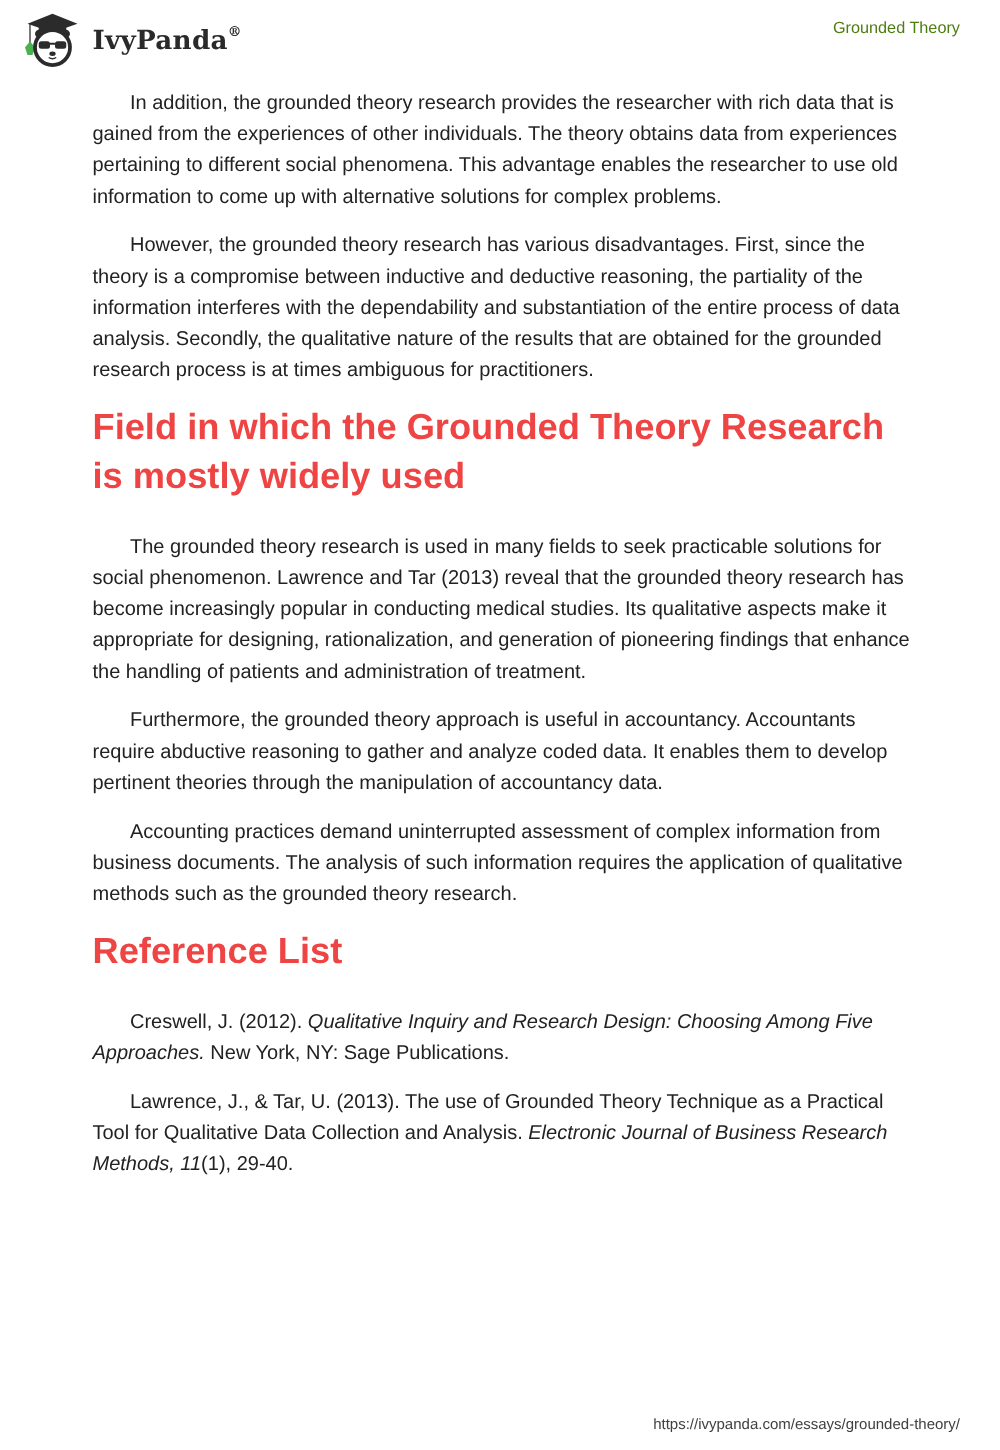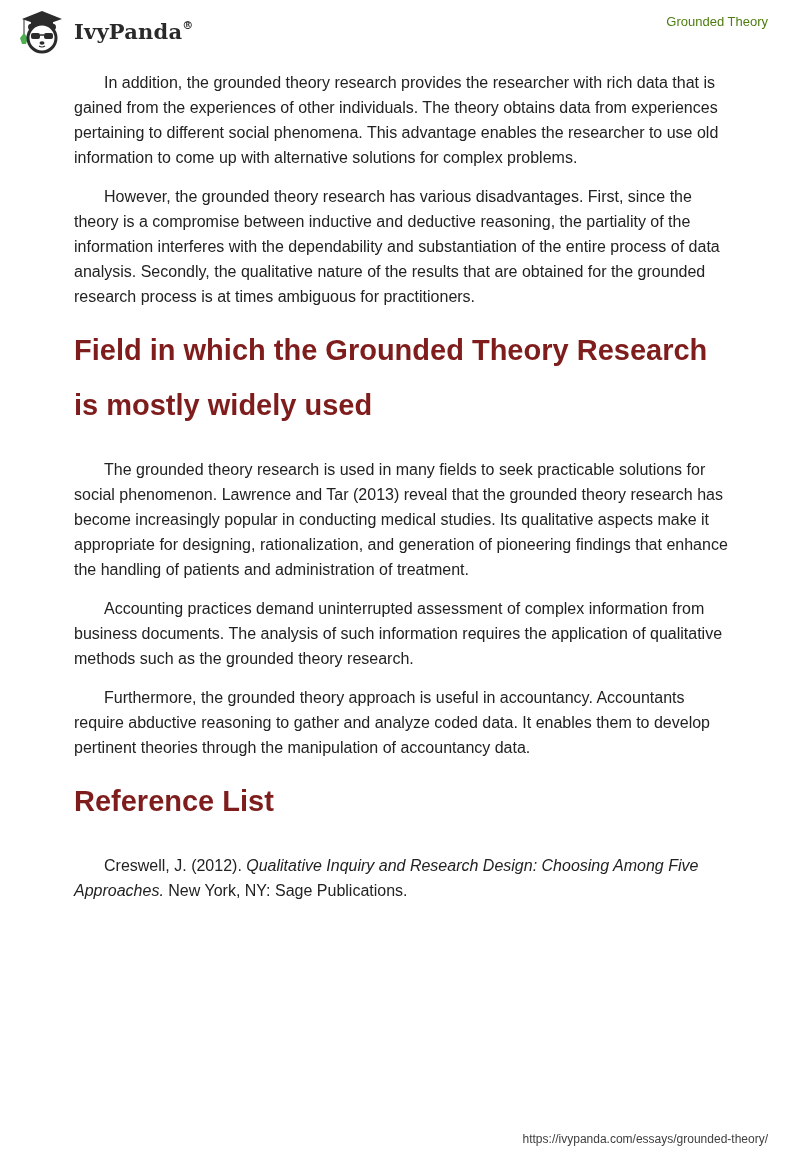--- a/index.html
+++ b/index.html
@@ -6,21 +6,21 @@
   body { width: 800px; height: 1160px; position: relative; overflow: hidden; font-family: "Liberation Sans", sans-serif; color: #222222; }
   .header { position: absolute; left: 0; top: 0; width: 800px; height: 62px; }
   .logo { position: absolute; left: 16px; top: 8px; display: flex; align-items: center; }
   .logo svg { display: block; }
   .logo-text { font-family: "DejaVu Serif", "Liberation Serif", serif; font-weight: bold; font-size: 21px; color: #2a2a2a; margin-left: 6px; letter-spacing: 0.2px; }
   .logo-text sup { font-size: 11px; font-weight: bold; position: relative; top: -2px; }
   .doc-title { position: absolute; right: 32px; top: 14px; font-size: 13px; color: #4d7c0f; }
   .content { position: absolute; left: 74px; top: 70px; width: 660px; }
   p { margin: 0 0 14px 0; font-size: 16px; line-height: 25px; color: #222222; }
   p.indent { text-indent: 30px; }
-  h2 { margin: 12px 0 24px 0; font-size: 29px; line-height: 55px; font-weight: bold; color: #7f1d1d; }
+  h2 { margin: 12px 0 24px 0; font-size: 29px; line-height: 39px; font-weight: bold; color: #ef4444; }
   .ref { margin-bottom: 14px; }
   .footer-url { position: absolute; right: 32px; top: 1132px; font-size: 12px; color: #404040; }
 </style>
 </head>
 <body>
 
 <div class="header">
   <div class="logo">
     <svg width="52" height="46" viewBox="0 0 52 46">
 
@@ -45,20 +45,21 @@
   </div>
   <div class="doc-title">Grounded Theory</div>
 </div>
 
 <div class="content">
   <p class="indent">In addition, the grounded theory research provides the researcher with rich data that is gained from the experiences of other individuals. The theory obtains data from experiences pertaining to different social phenomena. This advantage enables the researcher to use old information to come up with alternative solutions for complex problems.</p>
   <p class="indent">However, the grounded theory research has various disadvantages. First, since the theory is a compromise between inductive and deductive reasoning, the partiality of the information interferes with the dependability and substantiation of the entire process of data analysis. Secondly, the qualitative nature of the results that are obtained for the grounded research process is at times ambiguous for practitioners.</p>
 
   <h2>Field in which the Grounded Theory Research is mostly widely used</h2>
   <p class="indent">The grounded theory research is used in many fields to seek practicable solutions for social phenomenon. Lawrence and Tar (2013) reveal that the grounded theory research has become increasingly popular in conducting medical studies. Its qualitative aspects make it appropriate for designing, rationalization, and generation of pioneering findings that enhance the handling of patients and administration of treatment.</p>
+  <p class="indent">Furthermore, the grounded theory approach is useful in accountancy. Accountants require abductive reasoning to gather and analyze coded data. It enables them to develop pertinent theories through the manipulation of accountancy data.</p>
   <p class="indent">Accounting practices demand uninterrupted assessment of complex information from business documents. The analysis of such information requires the application of qualitative methods such as the grounded theory research.</p>
-  <p class="indent">Furthermore, the grounded theory approach is useful in accountancy. Accountants require abductive reasoning to gather and analyze coded data. It enables them to develop pertinent theories through the manipulation of accountancy data.</p>
 
   <h2>Reference List</h2>
   <p class="indent ref"><span>Creswell, J. (2012). </span><em>Qualitative Inquiry and Research Design: Choosing Among Five Approaches.</em><span> New York, NY: Sage Publications.</span></p>
+  <p class="indent ref"><span>Lawrence, J., &amp; Tar, U. (2013). The use of Grounded Theory Technique as a Practical Tool for Qualitative Data Collection and Analysis. </span><em>Electronic Journal of Business Research Methods, 11</em><span>(1), 29-40.</span></p>
 </div>
 
 <div class="footer-url">https://ivypanda.com/essays/grounded-theory/</div>
 
 </body></html>

